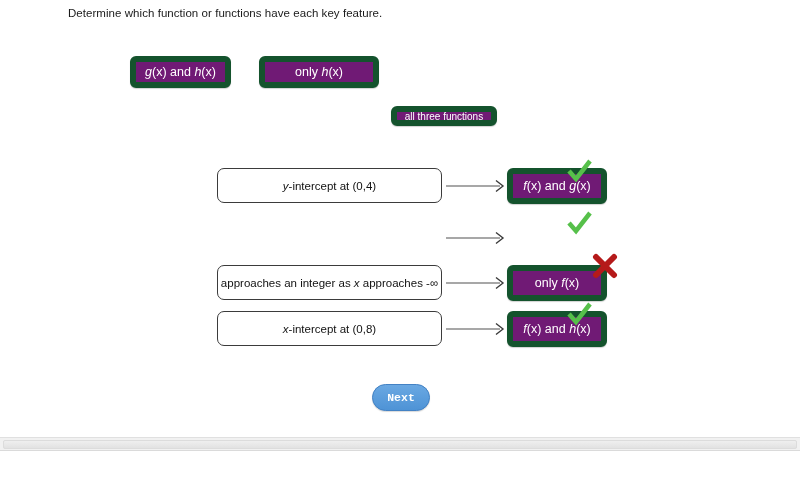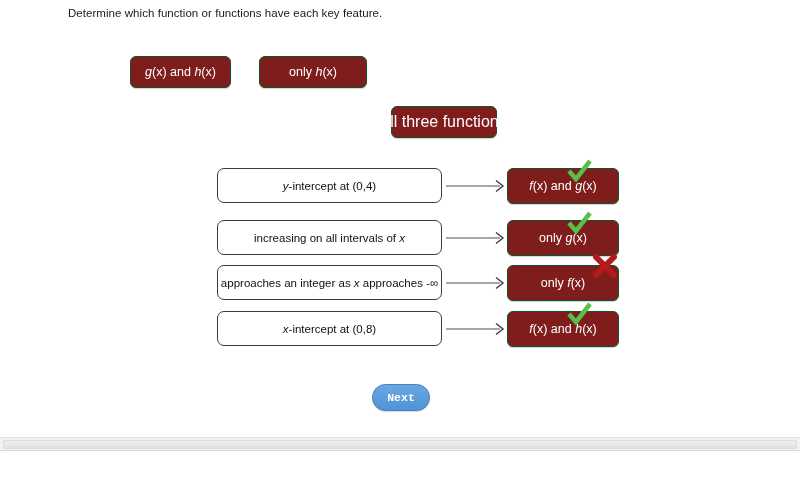--- a/index.html
+++ b/index.html
@@ -24,39 +24,39 @@
     font-size: 11.5px;
     color: #1a1a1a;
     letter-spacing: 0.05px;
     white-space: nowrap;
     margin-left: 43px;
   }
 
   
   .tile {
     position: absolute;
-    background: #7f1d1d;
-    border: 1px solid #14532d;
+    background: #701a75;
+    border: 6px solid #14532d;
     border-radius: 6px;
     color: #ffffff;
     font-size: 12.5px;
     display: flex;
     align-items: center;
     justify-content: center;
     box-sizing: border-box;
     box-shadow: 0 1px 1px rgba(0,0,0,0.18);
     white-space: nowrap;
     user-select: none;
   }
   .tile em { font-style: italic; }
 
   
   .bank-1 { left: 130px; top: 56px;  width: 101px; height: 32px; }
-  .bank-2 { left: 259px; top: 56px;  width: 108px; height: 32px; }
-  .bank-3 { left: 391px; top: 106px; width: 106px; height: 32px; font-size: 16px; }
+  .bank-2 { left: 259px; top: 56px;  width: 120px; height: 32px; }
+  .bank-3 { left: 391px; top: 106px; width: 106px; height: 20px; font-size: 10px; }
 
   
   .row {
     position: absolute;
     left: 12px;
     width: 800px;
     height: 36px;
   }
   .row-0 { top: 168px; }
   .row-1 { top: 220px; }
@@ -87,21 +87,21 @@
     left: 434px;
     top: 9px;
     width: 62px;
     height: 18px;
   }
 
   .answer-tile {
     position: absolute;
     left: 495px;
     top: 0;
-    width: 112px;
+    width: 100px;
     height: 36px;
     font-size: 12.5px;
   }
 
   
   .mark {
     position: absolute;
     width: 30px;
     height: 30px;
     pointer-events: none;
@@ -195,31 +195,25 @@
     <span><em>f</em><span>(x) and </span><em>g</em><span>(x)</span></span>
   </div>
   <div class="mark mark-check">
     <svg width="30" height="30" viewBox="0 0 30 30">
       <polyline points="5,15 12,23 26,5" fill="none" stroke="#56c04a" stroke-width="4.5" stroke-linecap="butt" stroke-linejoin="miter"></polyline>
     </svg>
   </div>
 </div>
 
 <div class="row row-1">
-  <div class="feature-box">
-    <span><span>increasing on all intervals of </span><em>x</em></span>
-  </div>
-  <div class="arrow">
-    <svg width="62" height="18" viewBox="0 0 62 18">
-      <line x1="0" y1="9" x2="54" y2="9" stroke="#8a8a8a" stroke-width="1.6"></line>
-      <polyline points="50,3.5 57,9 50,14.5" fill="none" stroke="#3b3b3b" stroke-width="1.4"></polyline>
-    </svg>
-  </div>
-  <div class="tile answer-tile">
-    <span><span>only </span><em>g</em><span>(x)</span></span>
+  <div class="arrow">
+    <svg width="62" height="18" viewBox="0 0 62 18">
+      <line x1="0" y1="9" x2="54" y2="9" stroke="#8a8a8a" stroke-width="1.6"></line>
+      <polyline points="50,3.5 57,9 50,14.5" fill="none" stroke="#3b3b3b" stroke-width="1.4"></polyline>
+    </svg>
   </div>
   <div class="mark mark-check">
     <svg width="30" height="30" viewBox="0 0 30 30">
       <polyline points="5,15 12,23 26,5" fill="none" stroke="#56c04a" stroke-width="4.5" stroke-linecap="butt" stroke-linejoin="miter"></polyline>
     </svg>
   </div>
 </div>
 
 <div class="row row-2">
   <div class="feature-box">

